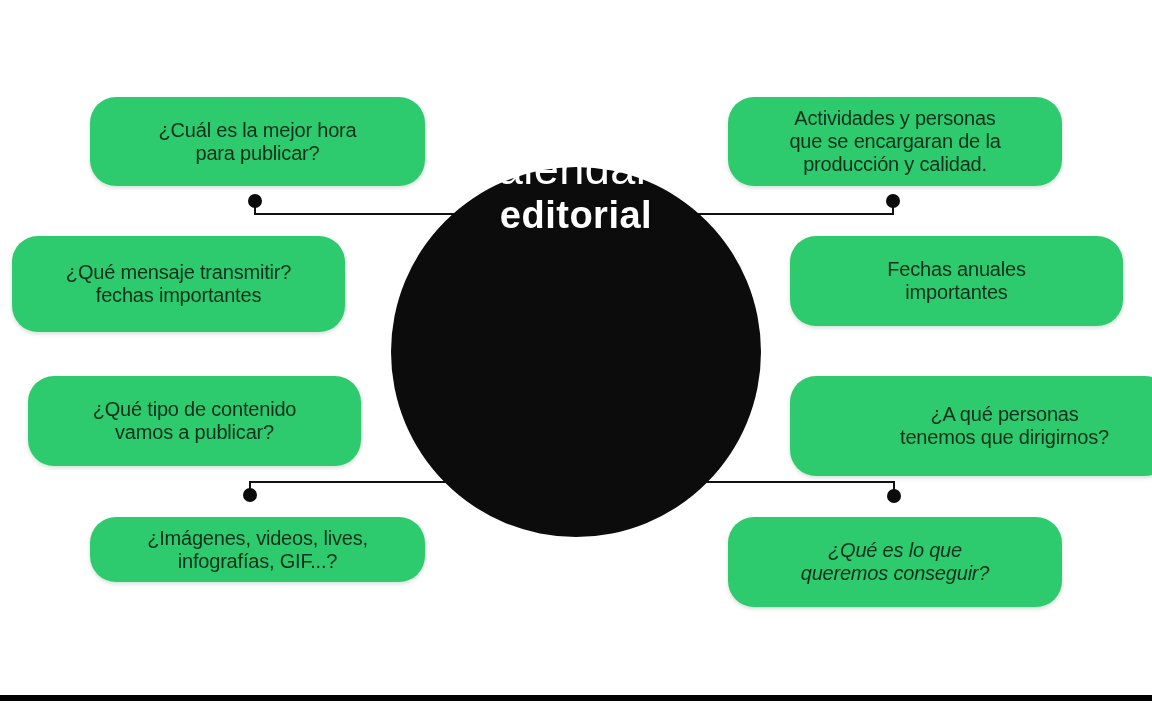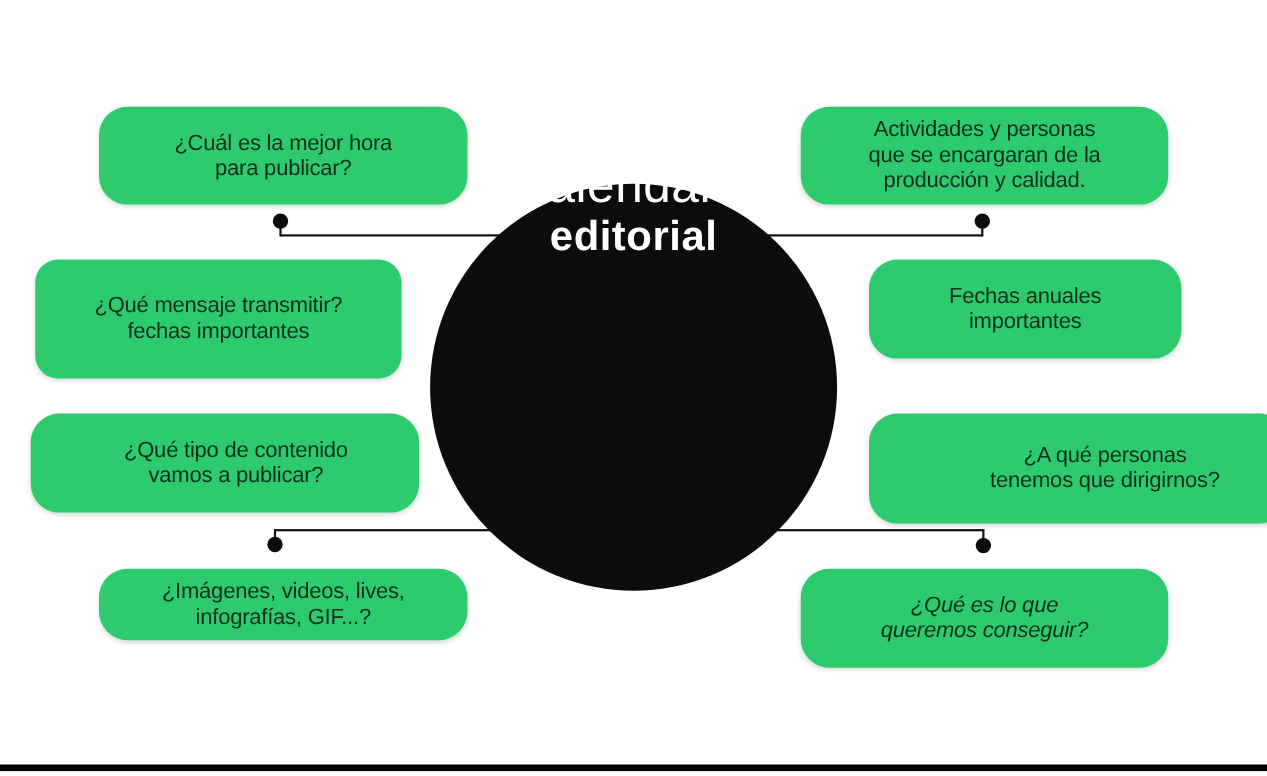--- a/index.html
+++ b/index.html
@@ -37,23 +37,23 @@
     position:absolute;background:#2ecb6e;border-radius:26px;z-index:4;
     display:flex;align-items:center;justify-content:center;
     box-shadow:0 2px 4px rgba(20,80,45,0.18);
   }
   .gbox .txt{
     color:#0c2f1b;font-size:20px;font-weight:500;line-height:23px;
     letter-spacing:-0.2px;text-align:center;white-space:pre-line;
   }
   .b-tl{left:90px; top:97px; width:335px;height:89px;}
   .b-tr{left:728px;top:97px; width:334px;height:89px;justify-content:center;}
-  .b-ml1{left:32px; top:236px;width:333px;height:108px;border-radius:21px;}
-  .b-mr1{left:790px;top:236px;width:284px;height:90px;}
-  .b-ml2{left:28px; top:376px;width:333px;height:90px;padding-left:20px;}
+  .b-ml1{left:12px; top:236px;width:333px;height:96px;}
+  .b-mr1{left:790px;top:236px;width:333px;height:90px;}
+  .b-ml2{left:28px; top:376px;width:333px;height:90px;}
   .b-mr2{left:790px;top:376px;width:333px;height:100px;padding-left:48px;}
   .b-bl{left:90px; top:517px;width:335px;height:65px;}
   .b-br{left:728px;top:517px;width:334px;height:90px;font-style:italic;}
   
   .bottom-bar{
     position:absolute;left:0;top:695px;width:1152px;height:6px;
     background:#000000;z-index:5;
   }
 </style>
 </head>

